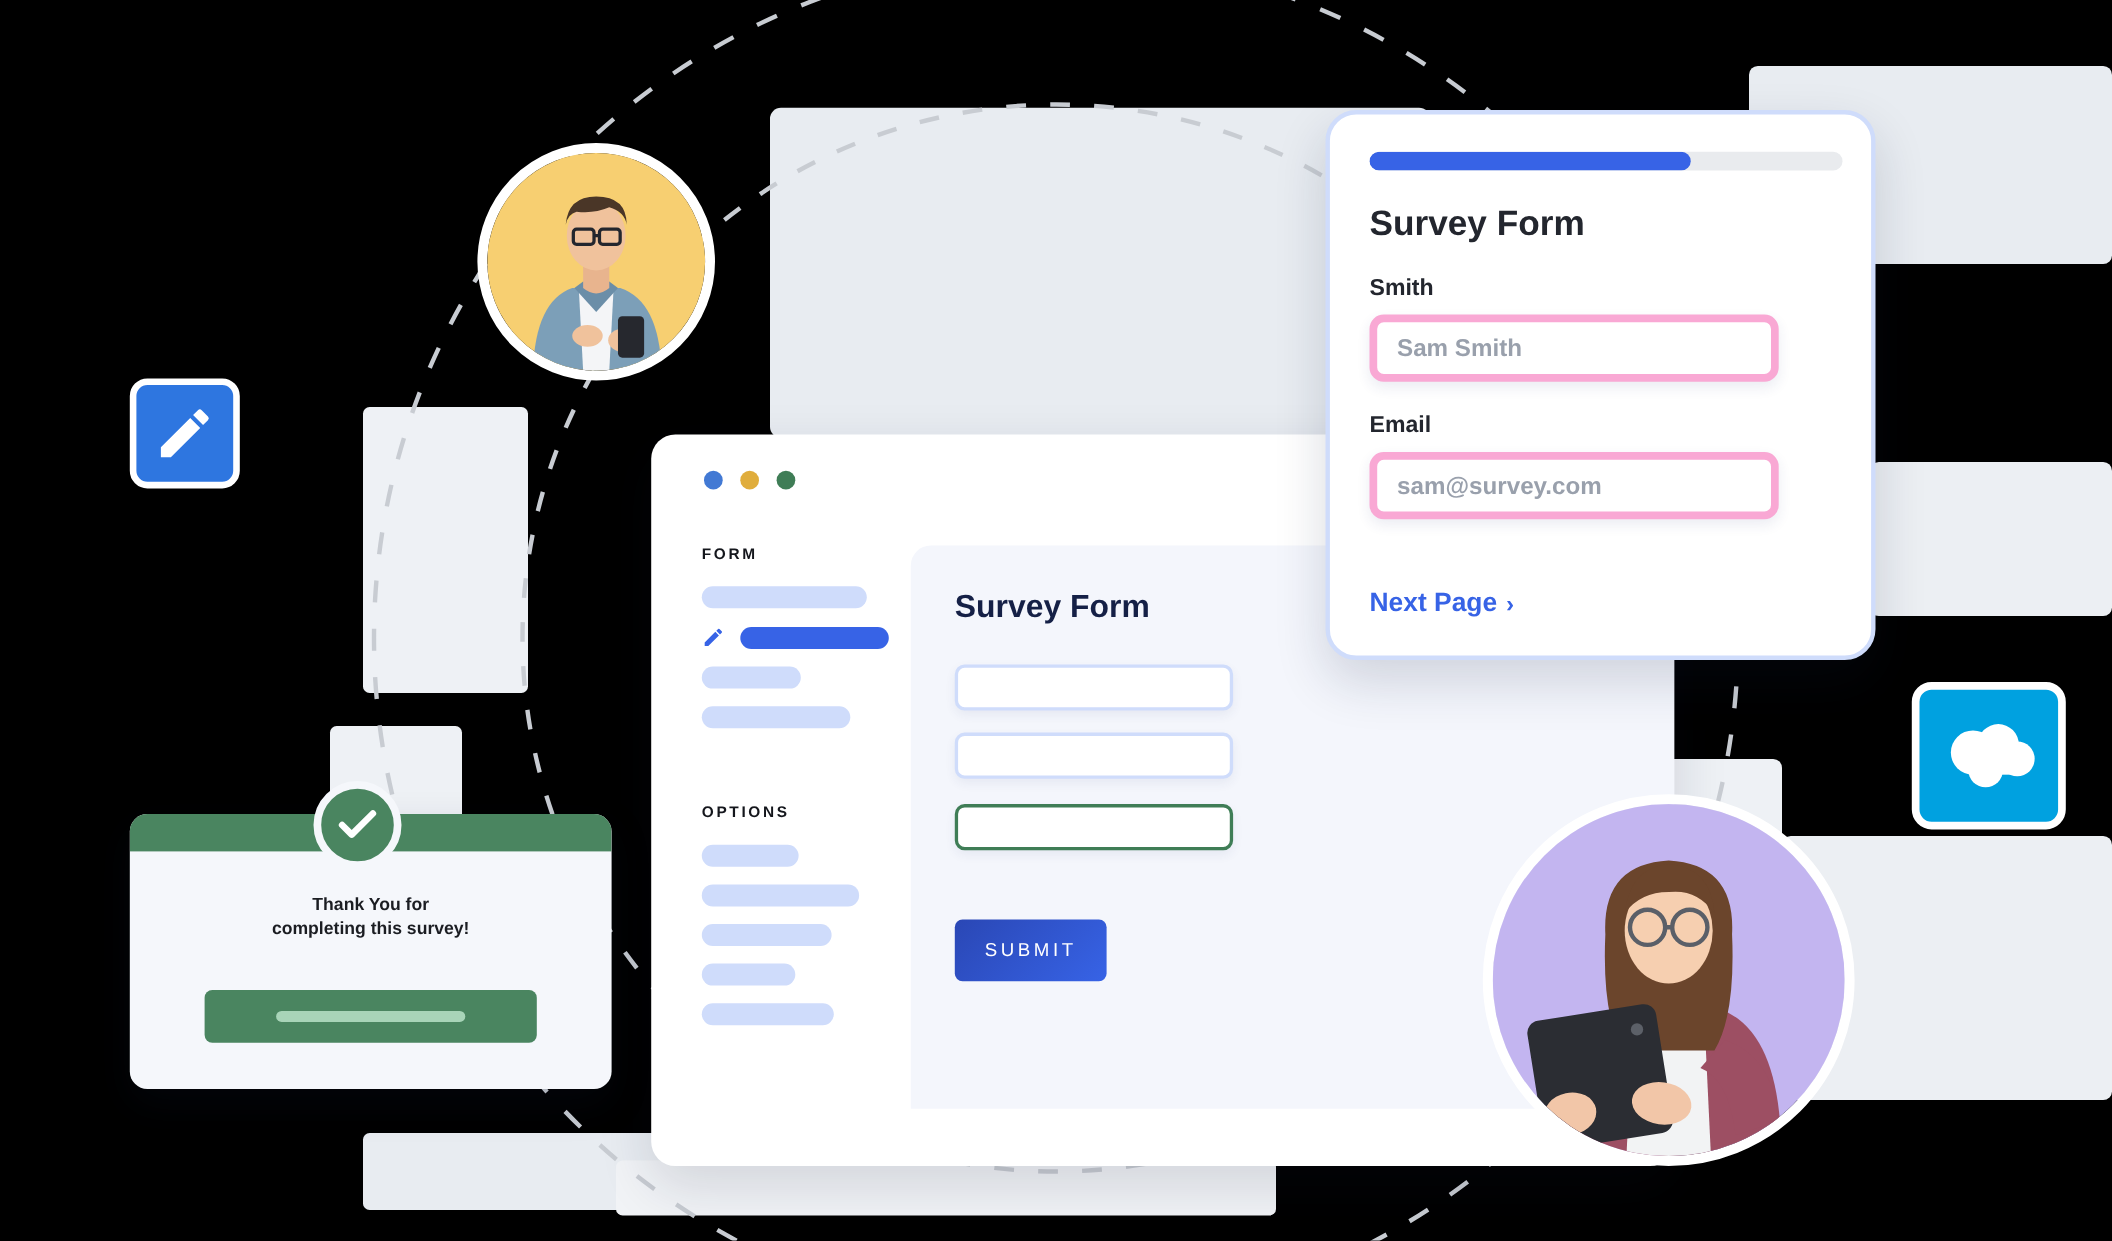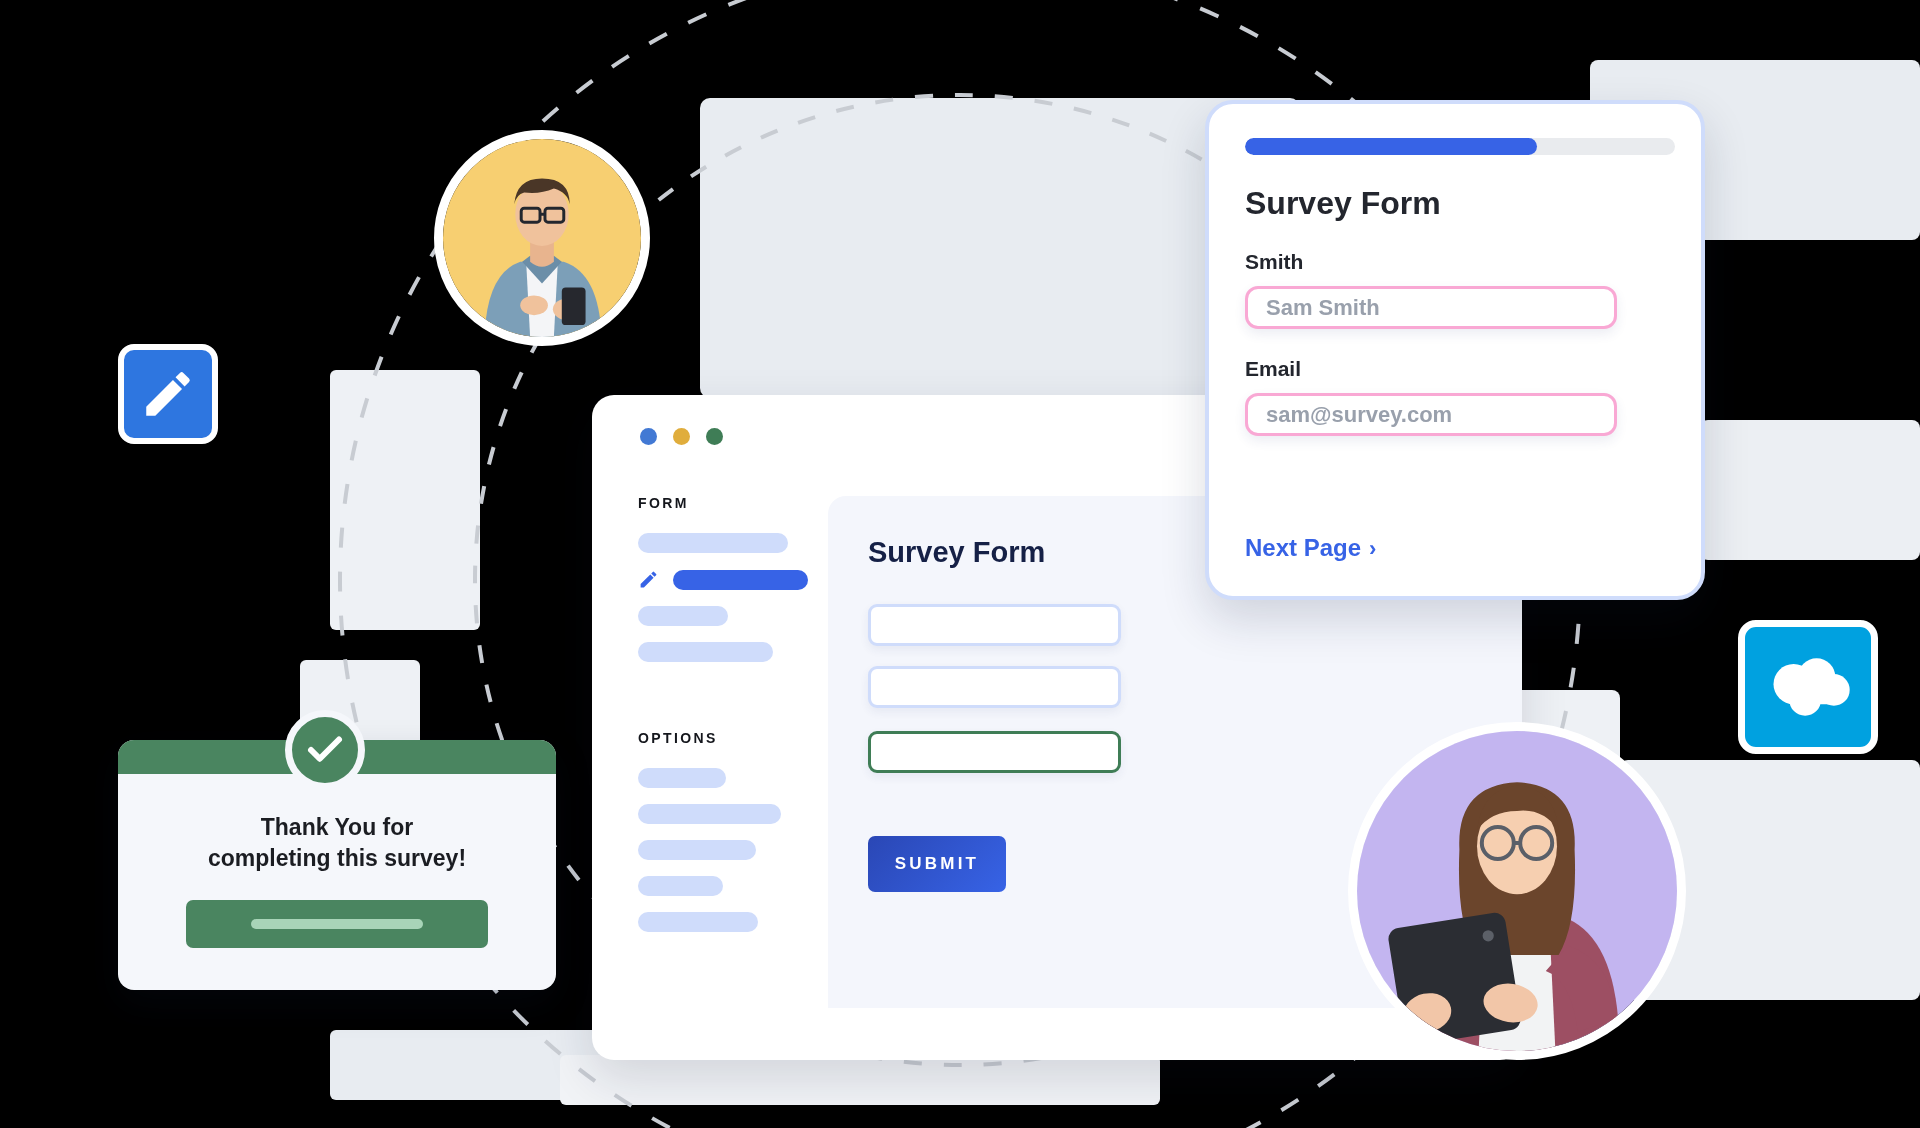--- a/index.html
+++ b/index.html
@@ -114,21 +114,21 @@
     box-shadow: 0 4px 10px rgba(40,60,120,0.07);
   }
   .fp-input.green { border-color: #3f7d56; }
   .fp-submit {
     position: absolute; left: 40px; top: 340px;
     width: 138px; height: 56px;
     border: none; border-radius: 7px;
     background: linear-gradient(135deg, #2a47b5 0%, #3763e6 100%);
     color: #ffffff;
     font-family: "Liberation Sans", sans-serif;
-    font-size: 17px; font-weight: 700; letter-spacing: 3.2px;
+    font-size: 17px; font-weight: 400; letter-spacing: 3.2px;
     cursor: pointer;
   }
 
   
   .survey-card {
     position: absolute;
     left: 1205px; top: 100px;
     width: 500px; height: 500px;
     background: #ffffff;
     border: 4px solid #cfdcfb;
@@ -143,23 +143,23 @@
     border-radius: 9px;
     overflow: hidden;
     margin-top: 4px;
   }
   .progress-fill { height: 100%; background: #3763e6; border-radius: 9px; }
 
   .sc-title { margin-top: 30px; font-size: 32px; font-weight: 700; color: #23262e; }
   .sc-label { margin-top: 28px; font-size: 21px; font-weight: 700; color: #23262e; }
   .sc-field {
     margin-top: 12px;
-    width: 372px; height: 43px;
+    width: 372px; height: 61px;
     background: #ffffff;
-    border: 3px solid #f9a8d4;
+    border: 7px solid #f9a8d4;
     border-radius: 13px;
     box-shadow: 0 5px 12px rgba(40,60,120,0.09);
     display: flex; align-items: center;
     padding: 0 18px;
     font-size: 22px; font-weight: 700; color: #99a0ac;
   }
   .sc-next {
     position: absolute; left: 36px; bottom: 34px;
     font-size: 24px; font-weight: 700; color: #3763e6;
     display: flex; align-items: flex-end; gap: 8px;
@@ -183,21 +183,21 @@
     position: absolute; left: 285px; top: 710px;
     width: 80px; height: 80px; border-radius: 50%;
     background: #4a8560;
     border: 7px solid #f5f7fb;
     z-index: 38;
     display: flex; align-items: center; justify-content: center;
   }
   .thanks-check svg { width: 42px; height: 42px; }
   .thanks-text {
     margin-top: 38px; text-align: center;
-    font-size: 23px; font-weight: 700; color: #1b1d22; line-height: 1.35;
+    font-size: 16px; font-weight: 700; color: #1b1d22; line-height: 1.35;
   }
   .thanks-btn {
     position: absolute; left: 68px; bottom: 42px;
     width: 302px; height: 48px;
     background: #4a8560;
     border: none; border-radius: 7px;
     display: flex; align-items: center; justify-content: center;
     cursor: pointer;
   }
   .thanks-btn-bar { width: 172px; height: 10px; border-radius: 5px; background: #a8d4b8; }

